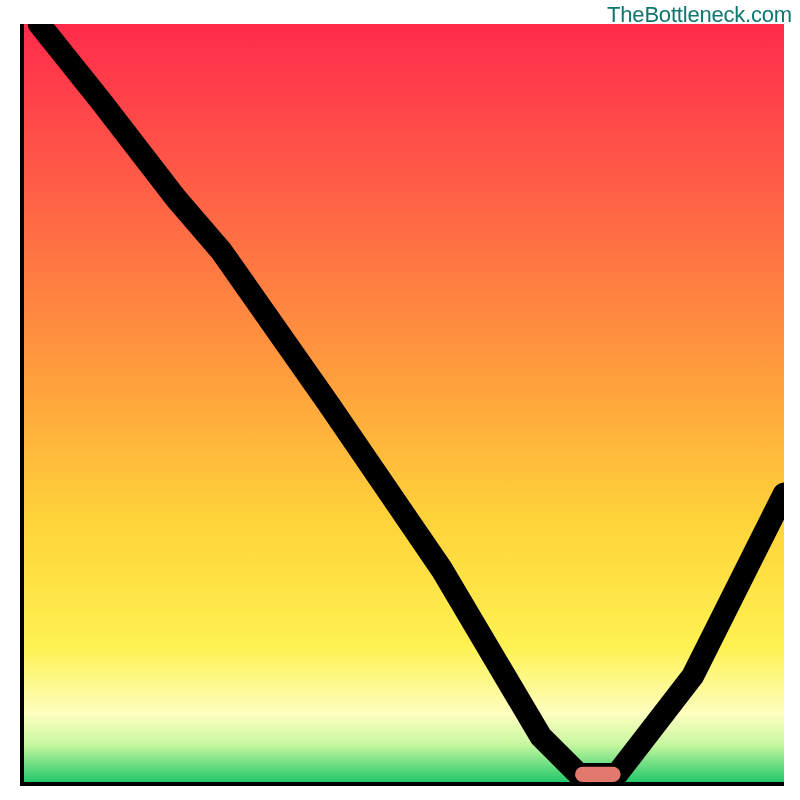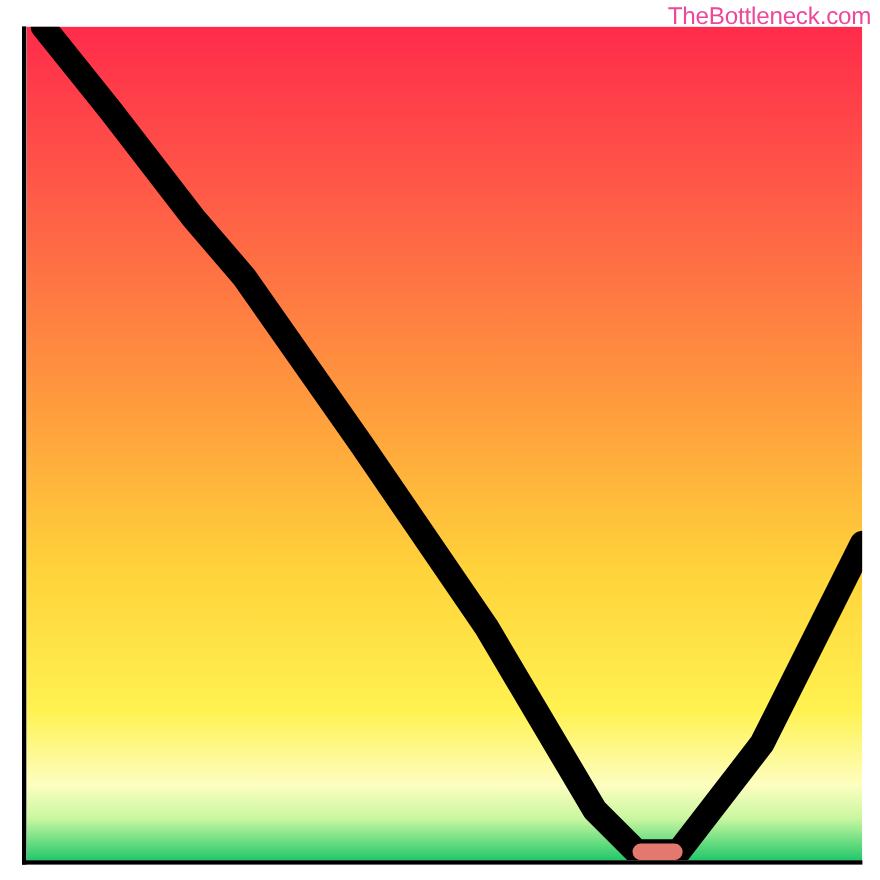--- a/index.html
+++ b/index.html
@@ -50,21 +50,21 @@
   }
   .marker {
     fill: #e2786e;
     stroke: none;
   }
   .watermark {
     position: absolute;
     top: 2px;
     right: 8px;
     font-size: 22px;
-    color: #ec4899;
+    color: #0f766e;
     letter-spacing: -0.2px;
   }
 </style>
 </head>
 <body>
 
 <div class="stage">
   <div class="watermark">TheBottleneck.com</div>
 
   <div class="plot-area">

